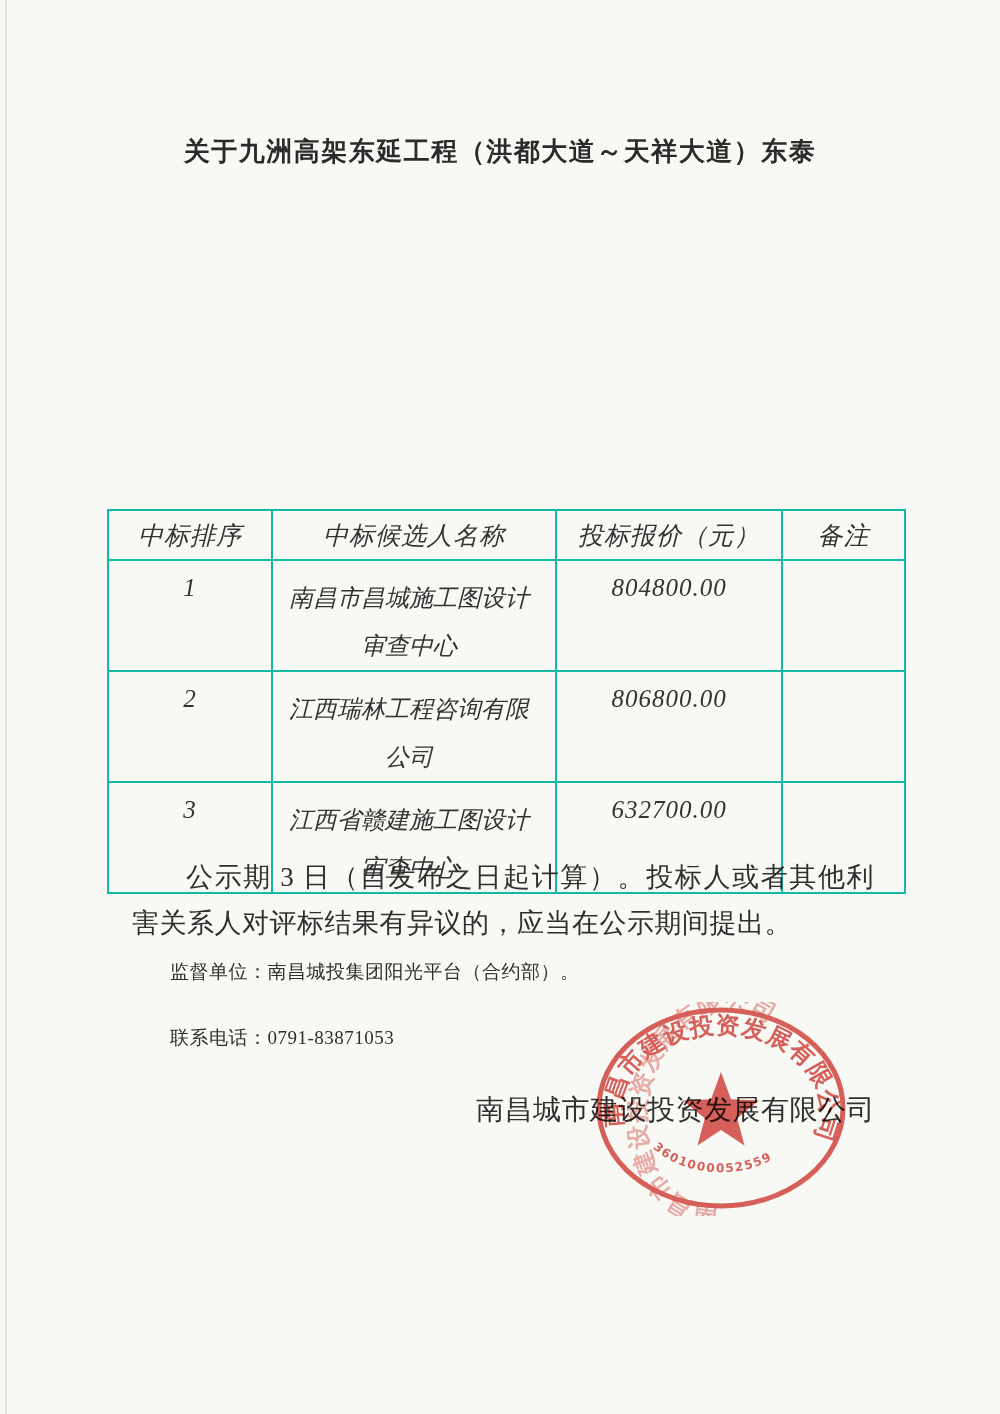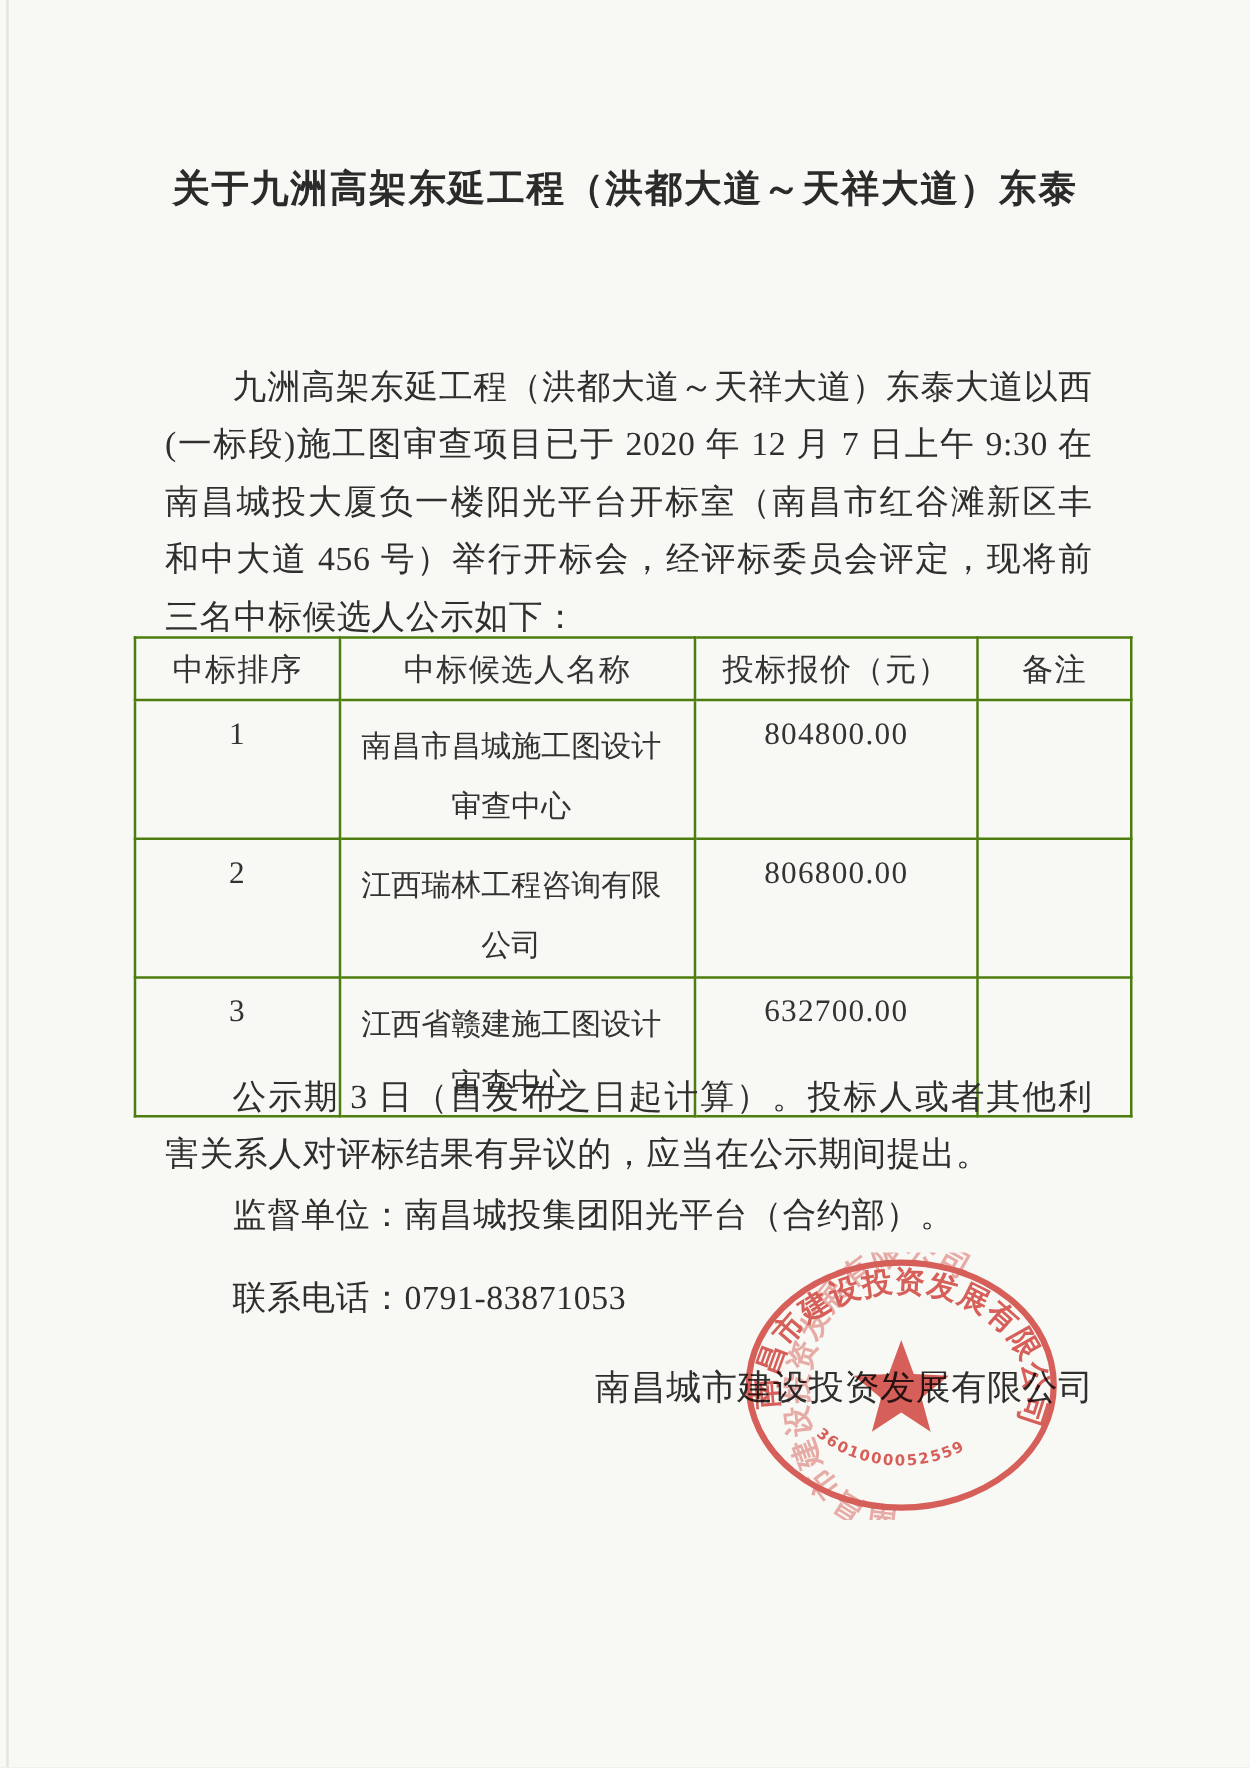--- a/index.html
+++ b/index.html
@@ -16,21 +16,21 @@
   .scan-edge {
     position: absolute;
     left: 5px; top: 0;
     width: 2px; height: 100%;
     background: #e3e3e0;
   }
   .title {
     position: absolute;
     top: 120px; left: 60px; right: 60px;
     text-align: center;
-    font-size: 30px;
+    font-size: 26px;
     font-weight: bold;
     line-height: 64px;
     letter-spacing: 1.5px;
     color: #2b2b2b;
   }
   .para {
     position: absolute;
     left: 132px;
     width: 742px;
     font-size: 27px;
@@ -38,41 +38,42 @@
     text-align: justify;
     text-indent: 2em;
     letter-spacing: 0.5px;
   }
   .p1 { top: 286px; }
   .p2 { top: 854px; }
   .line-indent {
     position: absolute;
     left: 132px;
     width: 742px;
-    font-size: 27px;
+    font-size: 19px;
     line-height: 46px;
     text-indent: 2em;
     letter-spacing: 0.5px;
   }
   .supervisor { top: 949px; }
   .phone { top: 1015px; }
   table.bid-table {
     position: absolute;
     top: 509px;
     left: 107px;
     width: 797px;
     border-collapse: collapse;
     table-layout: fixed;
     font-size: 24px;
     color: #333;
   }
   .bid-table td, .bid-table th {
-    border: 2px solid #4d7c0f;
+    border: 2px solid #14b8a6;
     text-align: center;
     font-weight: normal;
+    font-style: italic;
   }
   .bid-table thead th {
     height: 50px;
     font-size: 25px;
     letter-spacing: 1px;
   }
   .bid-table tbody td {
     height: 96px;
     vertical-align: top;
     padding-top: 13px;
@@ -115,21 +116,20 @@
 <body>
 
 <div class="page">
 
   <div class="scan-edge"></div>
 
   <div class="title">
     <div>关于九洲高架东延工程（洪都大道～天祥大道）东泰</div>
   </div>
 
-  <div class="para p1">九洲高架东延工程（洪都大道～天祥大道）东泰大道以西(一标段)施工图审查项目已于 2020 年 12 月 7 日上午 9:30 在南昌城投大厦负一楼阳光平台开标室（南昌市红谷滩新区丰和中大道 456 号）举行开标会，经评标委员会评定，现将前三名中标候选人公示如下：</div>
 
   <table class="bid-table">
     <colgroup>
       <col class="col-rank">
         <col class="col-name">
         <col class="col-price">
         <col class="col-note">
     </colgroup>
     <thead>
       <tr>

